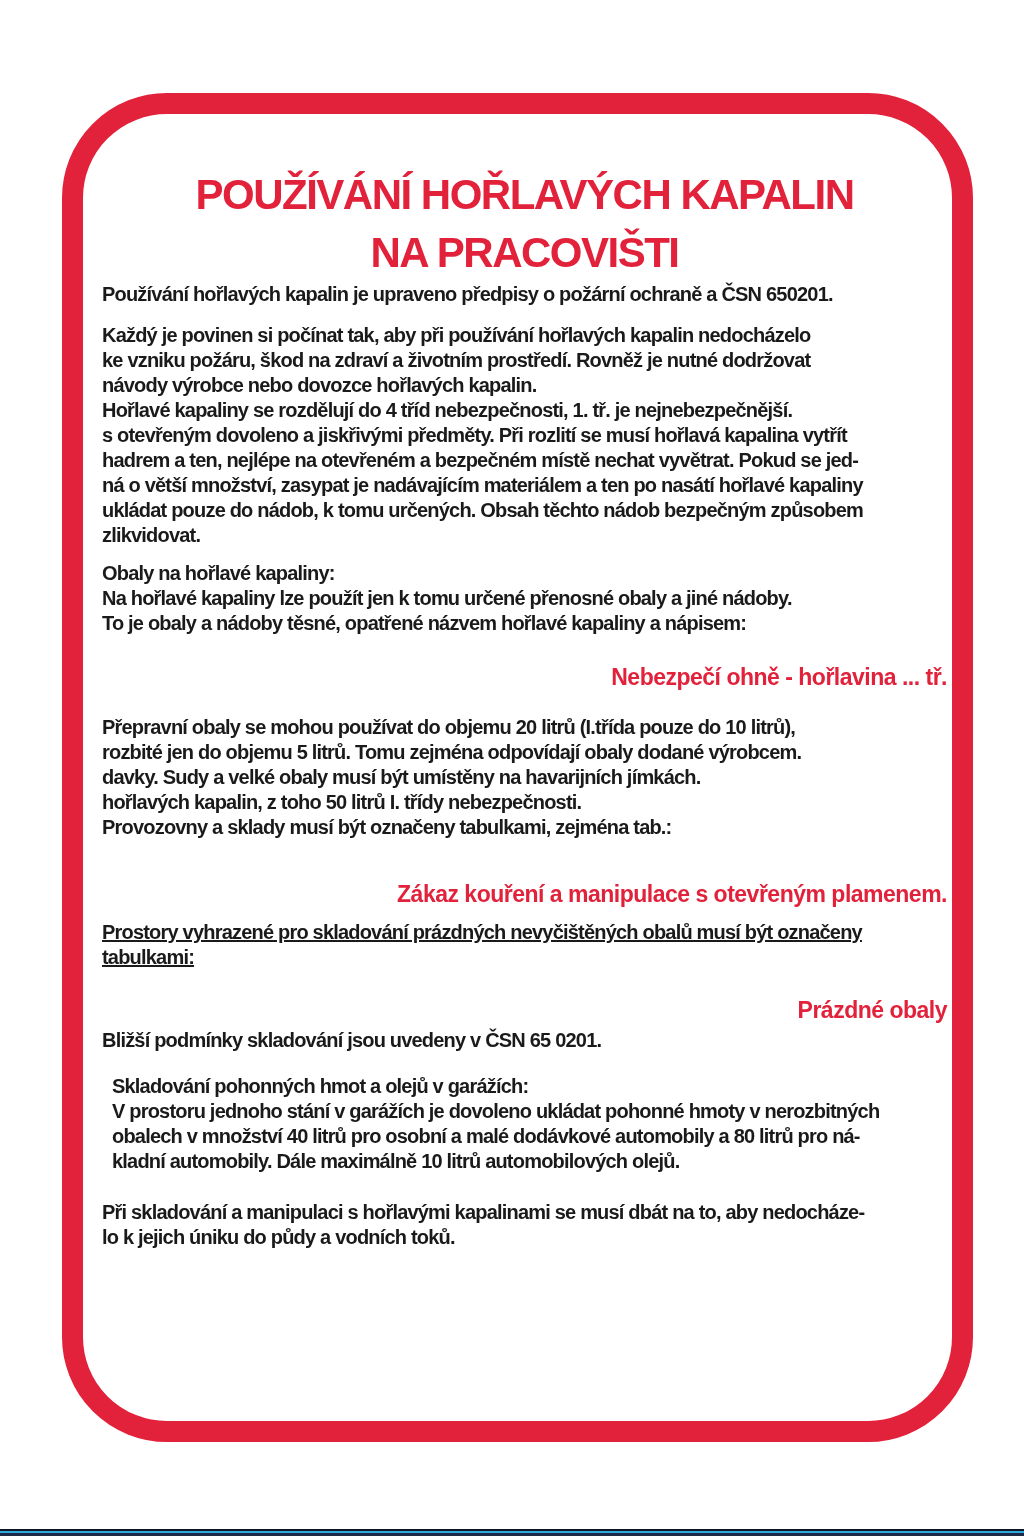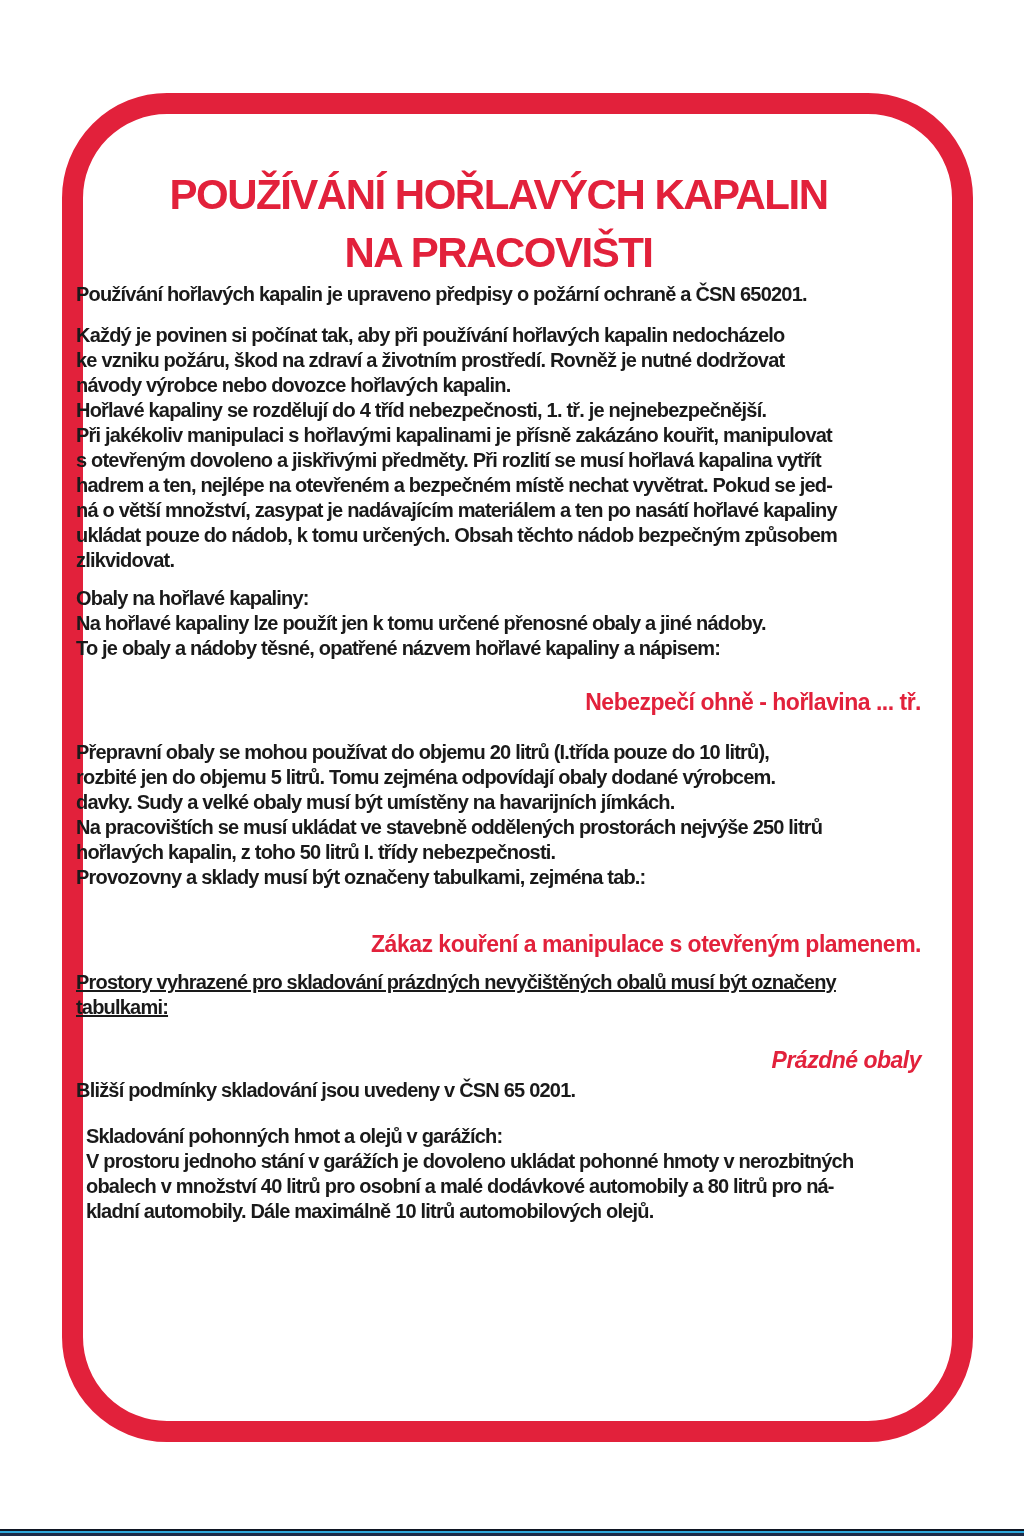--- a/index.html
+++ b/index.html
@@ -16,21 +16,21 @@
   }
   .poster-frame {
     position:absolute;
     left:62px; top:93px;
     width:911px; height:1349px;
     border:21px solid var(--red);
     border-radius:105px;
   }
   .content {
     position:absolute;
-    left:76px; top:114px;
+    left:102px; top:114px;
     width:845px;
   }
   .poster-title {
     text-align:center;
     color:var(--red);
     font-size:42px;
     line-height:58px;
     letter-spacing:-1.5px;
     margin-top:52px;
     white-space:nowrap;
@@ -49,21 +49,21 @@
     letter-spacing:-0.5px;
     white-space:nowrap;
   }
   .mt-p1 { }
   .mt-p2 { margin-top:16px; }
   .mt-p3 { margin-top:13px; }
   .mt-h1 { margin-top:26px; }
   .mt-p4 { margin-top:23px; }
   .mt-h2 { margin-top:39px; }
   .mt-p5 { margin-top:11px;text-decoration:underline; }
-  .mt-h3 { margin-top:25px;font-style:italic; }
+  .mt-h3 { margin-top:25px; }
   .mt-p6 { margin-top:3px; }
   .mt-p7 { margin-top:21px;margin-left:10px; }
   .mt-p8 { margin-top:26px; }
   .footer-bar {
     position:absolute;
     left:0; bottom:0;
     width:1024px;
     display:flex;
     flex-direction:column;
   }
@@ -86,41 +86,39 @@
 
   <div class="para mt-p1">
       <div class="line">Používání hořlavých kapalin je upraveno předpisy o požární ochraně a ČSN 650201.</div>
     </div>
 
   <div class="para mt-p2">
       <div class="line">Každý je povinen si počínat tak, aby při používání hořlavých kapalin nedocházelo</div>
       <div class="line">ke vzniku požáru, škod na zdraví a životním prostředí. Rovněž je nutné dodržovat</div>
       <div class="line">návody výrobce nebo dovozce hořlavých kapalin.</div>
       <div class="line">Hořlavé kapaliny se rozdělují do 4 tříd nebezpečnosti, 1. tř. je nejnebezpečnější.</div>
-      <div class="line">Při jakékoliv manipulaci s hořlavými kapalinami je přísně zakázáno kouřit, manipulovat</div>
       <div class="line">s otevřeným dovoleno a jiskřivými předměty. Při rozlití se musí hořlavá kapalina vytřít</div>
       <div class="line">hadrem a ten, nejlépe na otevřeném a bezpečném místě nechat vyvětrat. Pokud se jed-</div>
       <div class="line">ná o větší množství, zasypat je nadávajícím materiálem a ten po nasátí hořlavé kapaliny</div>
       <div class="line">ukládat pouze do nádob, k tomu určených. Obsah těchto nádob bezpečným způsobem</div>
       <div class="line">zlikvidovat.</div>
     </div>
 
   <div class="para mt-p3">
       <div class="line">Obaly na hořlavé kapaliny:</div>
       <div class="line">Na hořlavé kapaliny lze použít jen k tomu určené přenosné obaly a jiné nádoby.</div>
       <div class="line">To je obaly a nádoby těsné, opatřené názvem hořlavé kapaliny a nápisem:</div>
     </div>
 
   <div class="red-heading mt-h1">Nebezpečí ohně - hořlavina ... tř.</div>
 
   <div class="para mt-p4">
       <div class="line">Přepravní obaly se mohou používat do objemu 20 litrů (I.třída pouze do 10 litrů),</div>
       <div class="line">rozbité jen do objemu 5 litrů. Tomu zejména odpovídají obaly dodané výrobcem.</div>
       <div class="line">davky. Sudy a velké obaly musí být umístěny na havarijních jímkách.</div>
-      <div class="line">Na pracovištích se musí ukládat ve stavebně oddělených prostorách nejvýše 250 litrů</div>
       <div class="line">hořlavých kapalin, z toho 50 litrů I. třídy nebezpečnosti.</div>
       <div class="line">Provozovny a sklady musí být označeny tabulkami, zejména tab.:</div>
     </div>
 
   <div class="red-heading mt-h2">Zákaz kouření a manipulace s otevřeným plamenem.</div>
 
   <div class="para mt-p5">
       <div class="line">Prostory vyhrazené pro skladování prázdných nevyčištěných obalů musí být označeny</div>
       <div class="line">tabulkami:</div>
     </div>
@@ -131,20 +129,24 @@
       <div class="line">Bližší podmínky skladování jsou uvedeny v ČSN 65 0201.</div>
     </div>
 
   <div class="para mt-p7">
       <div class="line">Skladování pohonných hmot a olejů v garážích:</div>
       <div class="line">V prostoru jednoho stání v garážích je dovoleno ukládat pohonné hmoty v nerozbitných</div>
       <div class="line">obalech v množství 40 litrů pro osobní a malé dodávkové automobily a 80 litrů pro ná-</div>
       <div class="line">kladní automobily. Dále maximálně 10 litrů automobilových olejů.</div>
     </div>
 
+  <div class="para mt-p8">
+      <div class="line">Při skladování a manipulaci s hořlavými kapalinami se musí dbát na to, aby nedocháze-</div>
+      <div class="line">lo k jejich úniku do půdy a vodních toků.</div>
+    </div>
 
 </div>
 
 <div class="footer-bar">
   <div class="footer-stripe s1" style="background: rgb(16, 22, 35);"></div>
   <div class="footer-stripe s2" style="background: rgb(47, 168, 219);"></div>
   <div class="footer-stripe s3" style="background: rgb(29, 42, 71);"></div>
 </div>
 
 </body></html>

